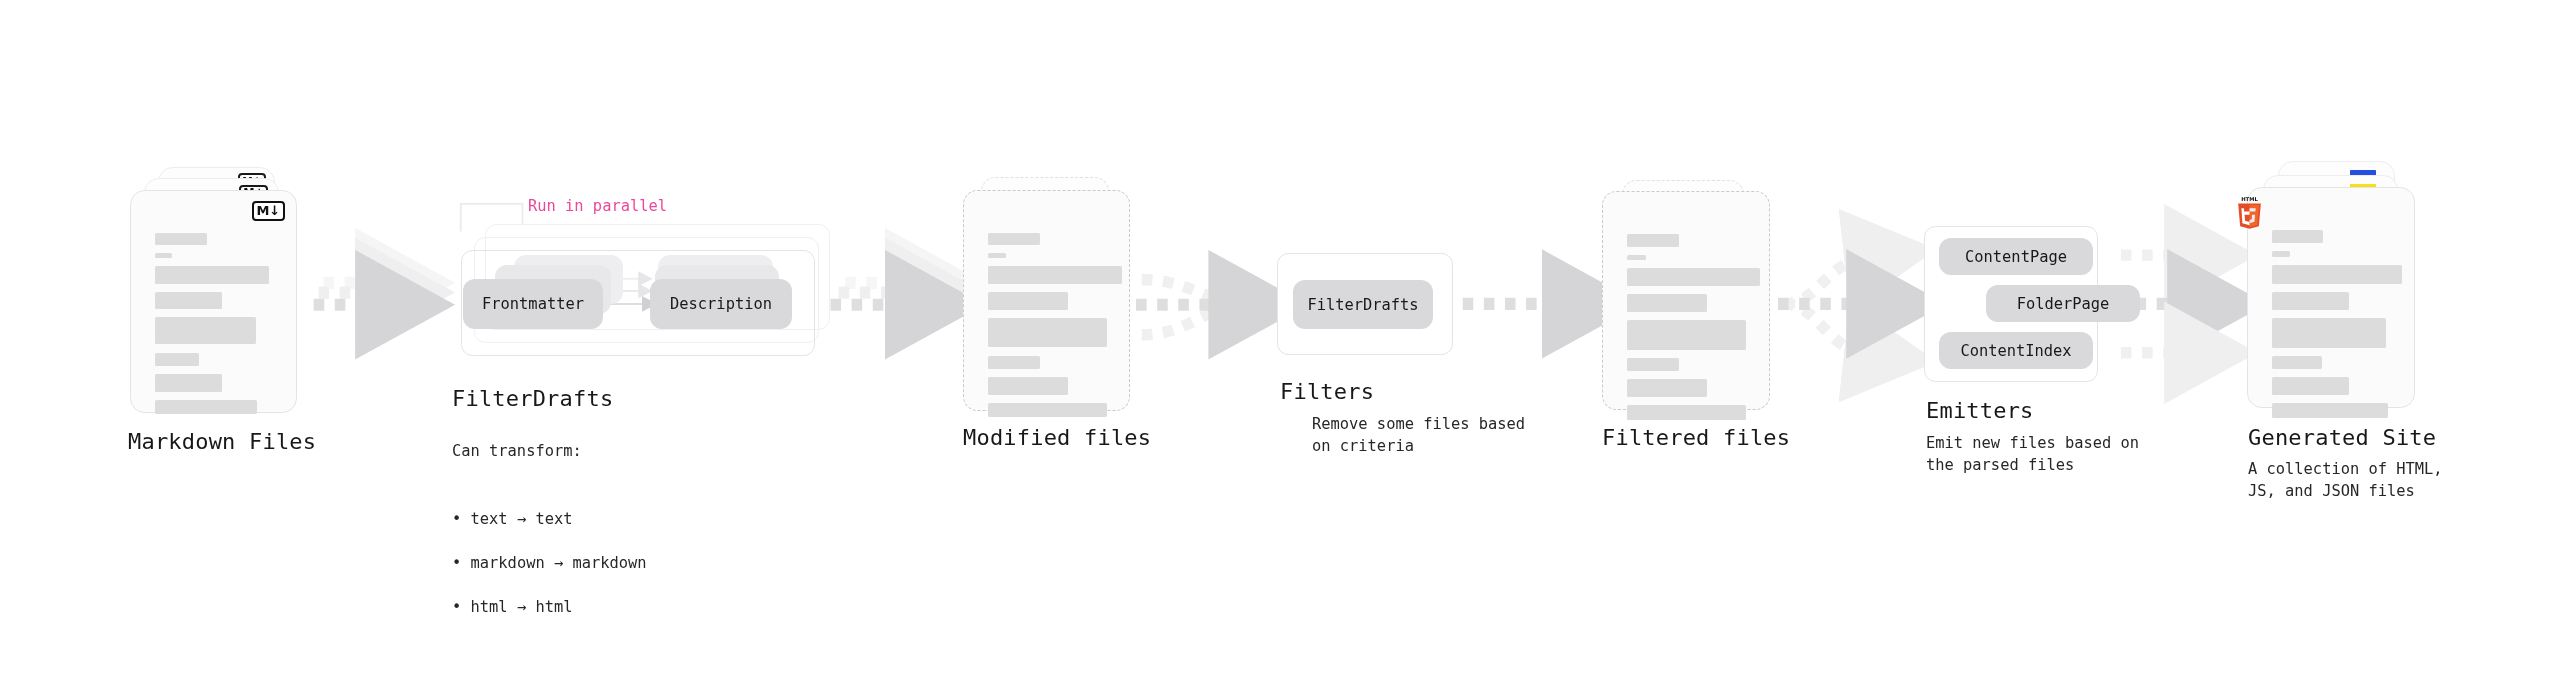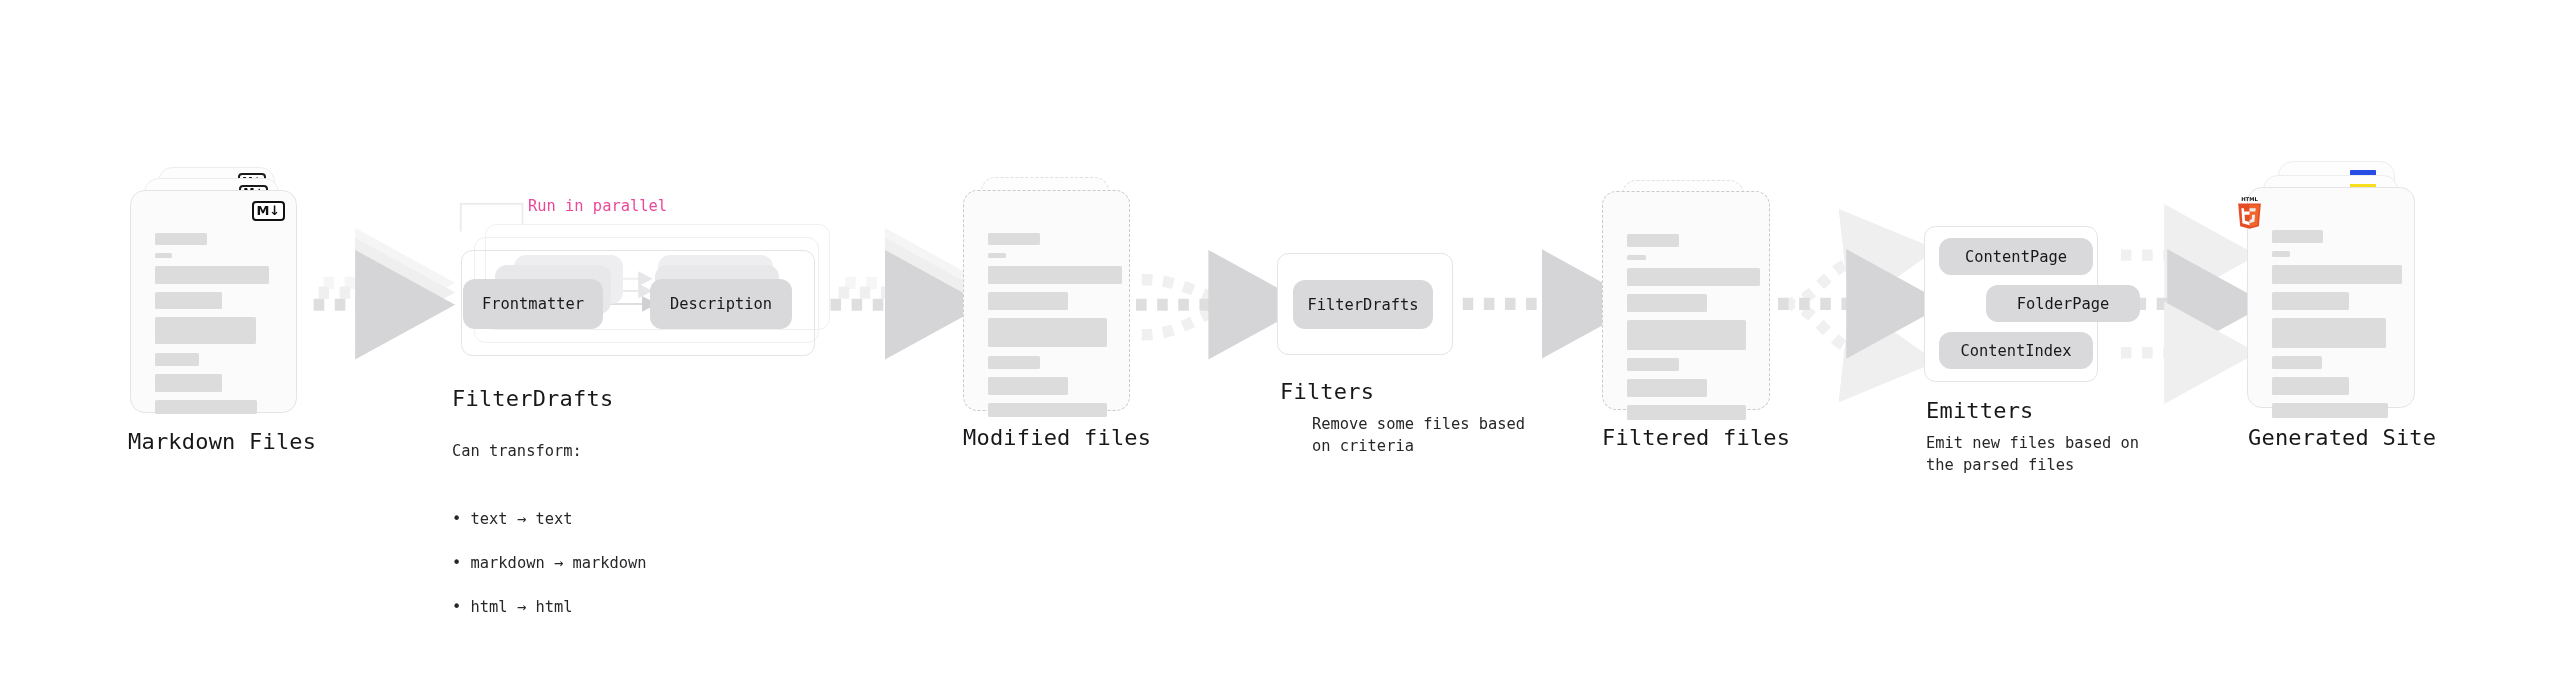--- a/index.html
+++ b/index.html
@@ -374,15 +374,17 @@
         <div class="doc-line" style="width:77px;height:18px;"></div>
         <div class="doc-line" style="width:114px;height:30px;"></div>
         <div class="doc-line" style="width:50px;height:13px;"></div>
         <div class="doc-line" style="width:77px;height:18px;"></div>
         <div class="doc-line" style="width:116px;height:15.4px;"></div>
       </div>
     </div>
   </div>
 
   <div class="stage-title" style="position:absolute; left:2248px; top:425px;">Generated Site</div>
+  <div class="stage-sub" style="position:absolute; left:2248px; top:458px;">A collection of HTML,
+JS, and JSON files</div>
 
 </div>
 
 
 </body></html>

